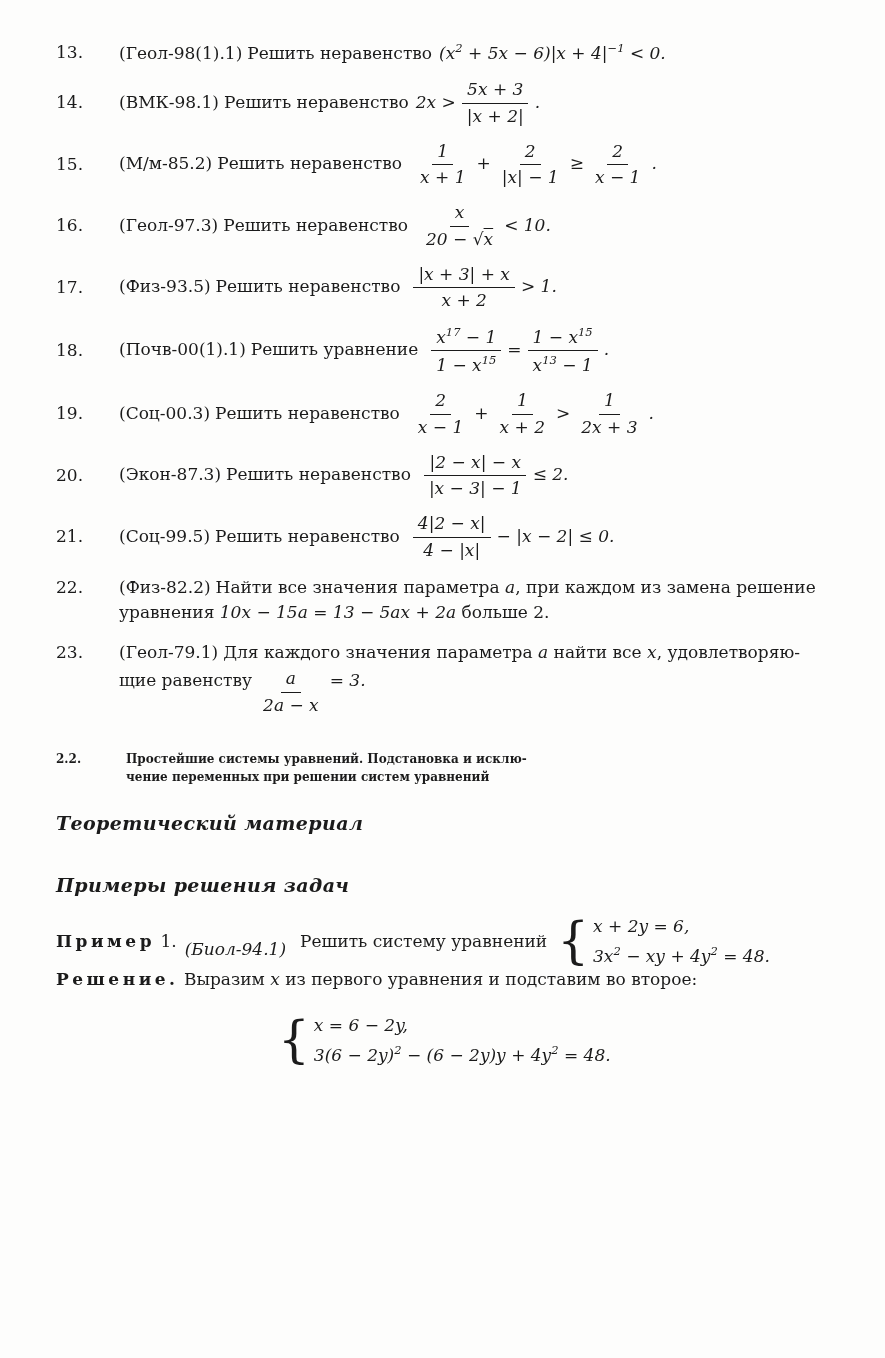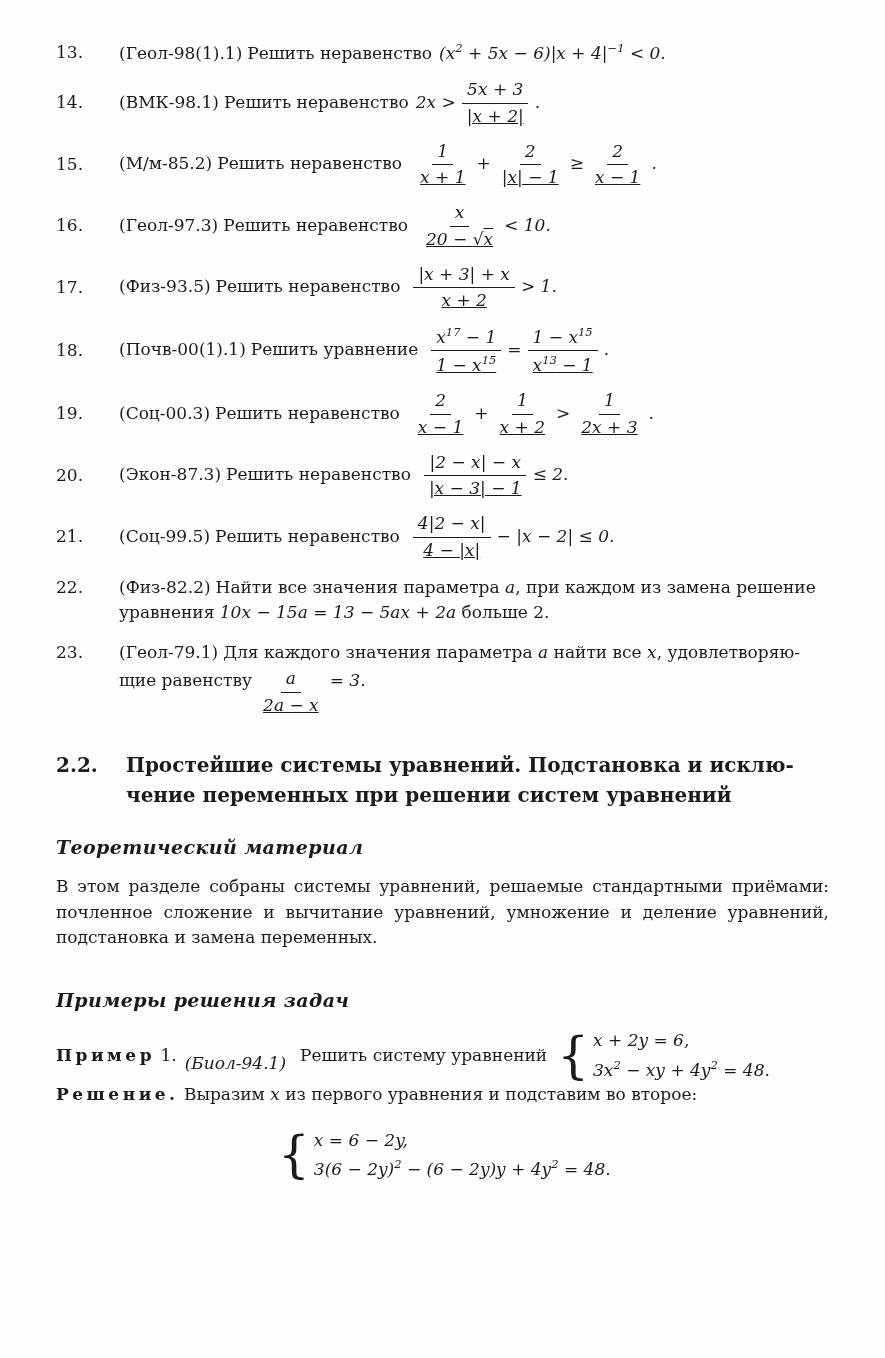--- a/index.html
+++ b/index.html
@@ -26,27 +26,27 @@
   .psrc { margin-right: 5px; }
   .ptask { margin-right: 7px; }
   .math { font-style: italic; white-space: nowrap; }
   sup { font-size: 11.5px; }
 
   .frac {
     display: inline-flex; flex-direction: column; align-items: center;
     vertical-align: middle; margin: 0 6px; font-style: italic; line-height: 1.25;
   }
   .fnum { padding: 0 5px 2px 5px; border-bottom: 1.4px solid #1b1b1b; }
-  .fden { padding: 2px 5px 0 5px; text-decoration: underline; }
+  .fden { padding: 2px 5px 0 5px; }
   .sqrt-arg { text-decoration: overline; }
 
   .pline-flex { display: flex; align-items: flex-start; margin-top: 3px; }
 
   
-  .sec { display: flex; margin-top: 34px; font-weight: bold; font-size: 20px; line-height: 1.5; }
+  .sec { display: flex; margin-top: 34px; font-weight: bold; font-size: 12px; line-height: 1.5; }
   .sec-num { flex: 0 0 70px; }
 
   .sub { font-weight: bold; font-style: italic; font-size: 19px; margin: 24px 0 14px 0; letter-spacing: 0.4px; }
   .para { text-align: justify; line-height: 1.5; }
 
   
   .ex-row { display: flex; align-items: center; margin-top: 16px; }
   .sp { letter-spacing: 3.5px; font-weight: bold; }
   .ex-src { margin: 16px 14px 0 8px; font-style: italic; }
   .sys { display: inline-flex; align-items: center; margin-left: 10px; }
@@ -194,21 +194,20 @@
 
   <div class="sec">
     <span class="sec-num">2.2.</span>
     <span class="sec-title">
       <span>Простейшие системы уравнений. Подстановка и исклю-</span><br>
       <span>чение переменных при решении систем уравнений</span>
     </span>
   </div>
 
   <div class="sub">Теоретический материал</div>
-  <div class="para">В этом разделе собраны системы уравнений, решаемые стандартными приёмами: почленное сложение и вычитание уравнений, умножение и деление уравнений, подстановка и замена переменных.</div>
 
   <div class="sub" style="margin-top:36px;">Примеры решения задач</div>
 
   <div class="ex-row">
     <span class="sp">Пример</span>&nbsp;<span>1.</span>
     <span class="ex-src">(Биол-94.1)</span>
     <span>Решить систему уравнений</span>
     <span class="sys">
       <span class="brace">{</span>
       <span class="sys-lines">

